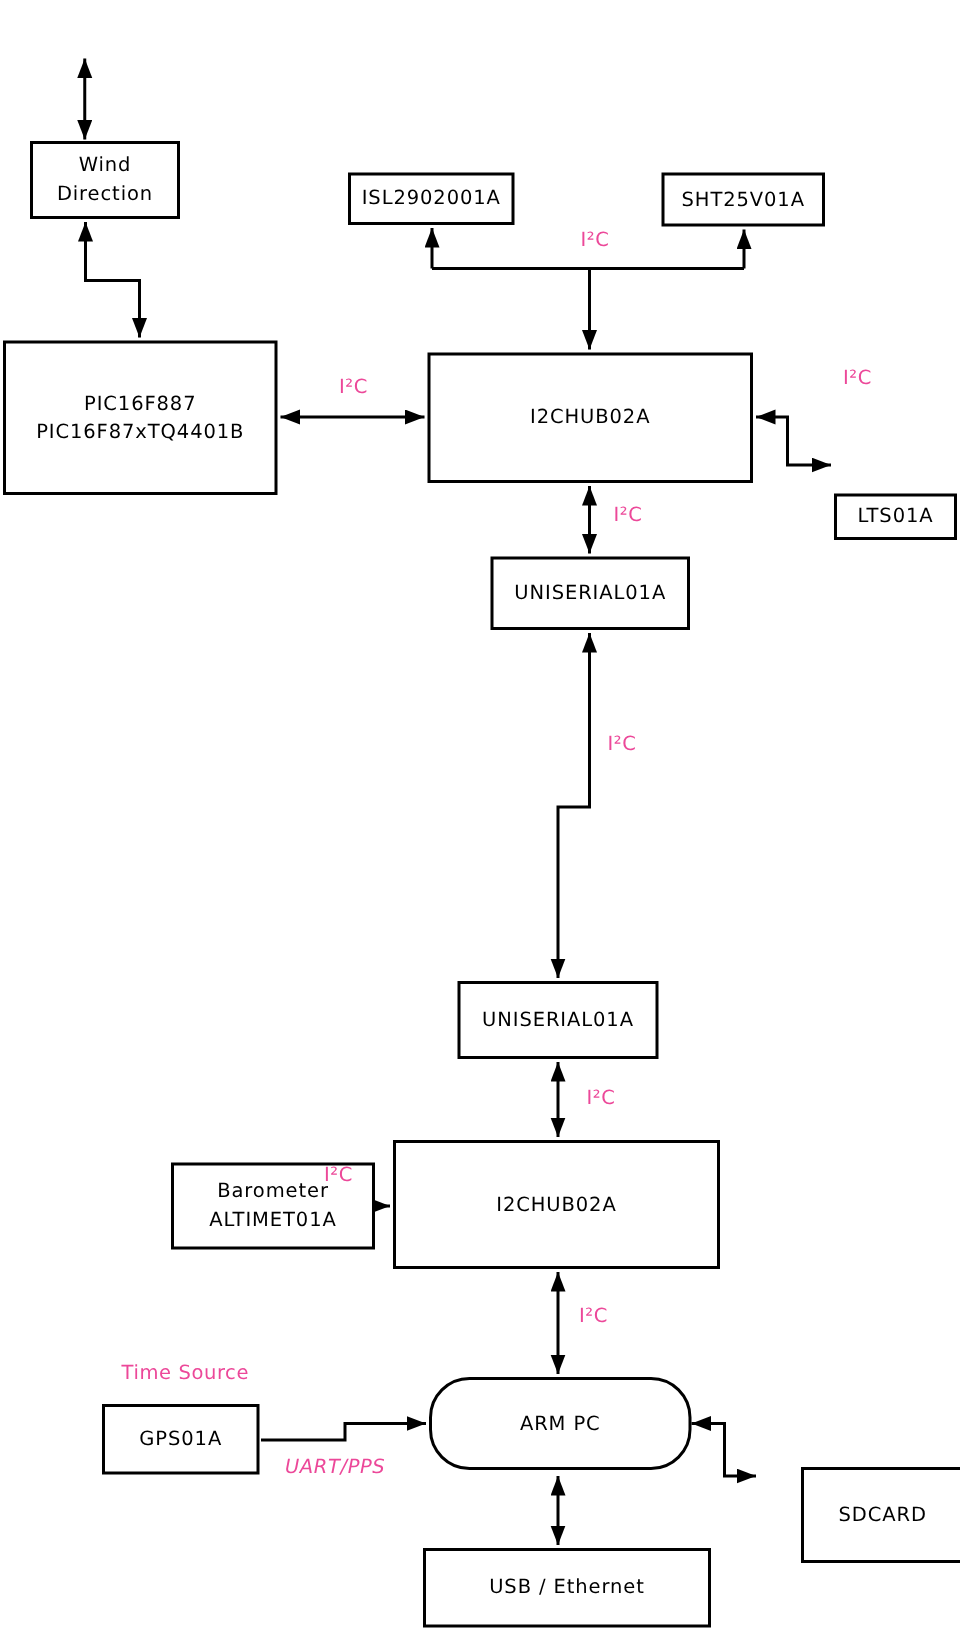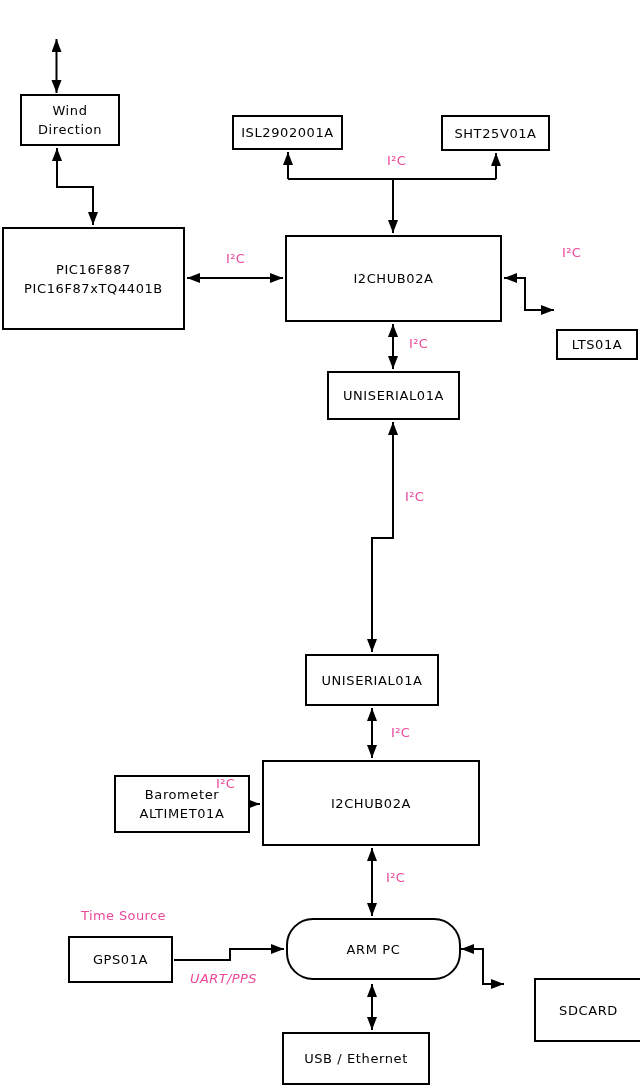--- a/index.html
+++ b/index.html
@@ -58,21 +58,21 @@
   #n-pic    { left: 2px;   top: 227px;  width: 183px; height: 103px; }
   #n-hub1   { left: 285px; top: 235px;  width: 217px; height: 87px; }
   #n-lts    { left: 556px; top: 295px;  width: 82px;  height: 31px; margin-top: 34px; }
   #n-uni1   { left: 327px; top: 371px;  width: 133px; height: 49px; }
   #n-uni2   { left: 305px; top: 654px;  width: 134px; height: 52px; }
   #n-baro   { left: 74px;  top: 775px;  width: 136px; height: 58px; margin-left: 40px; }
   #n-hub2   { left: 262px; top: 760px;  width: 218px; height: 86px; }
   #n-gps    { left: 68px;  top: 936px;  width: 105px; height: 47px; }
   #n-armpc  { left: 286px; top: 918px;  width: 175px; height: 62px; border-radius: 27px; }
   #n-sdcard { left: 506px; top: 978px;  width: 109px; height: 64px; margin-left: 28px; }
-  #n-usb    { left: 282px; top: 1032px; width: 148px; height: 53px; }
+  #n-usb    { left: 282px; top: 1032px; width: 192px; height: 53px; }
   
   #l-i2c-top      { left: 387px; top: 153px; }
   #l-i2c-pic-hub  { left: 226px; top: 251px; }
   #l-i2c-hub1-r   { left: 562px; top: 245px; }
   #l-i2c-hub1-uni { left: 409px; top: 336px; }
   #l-i2c-long     { left: 405px; top: 489px; }
   #l-i2c-uni-hub2 { left: 391px; top: 725px; }
   #l-i2c-baro     { left: 216px; top: 776px; }
   #l-i2c-hub2-arm { left: 386px; top: 870px; }
   #l-time-source  { left: 81px;  top: 908px; }

